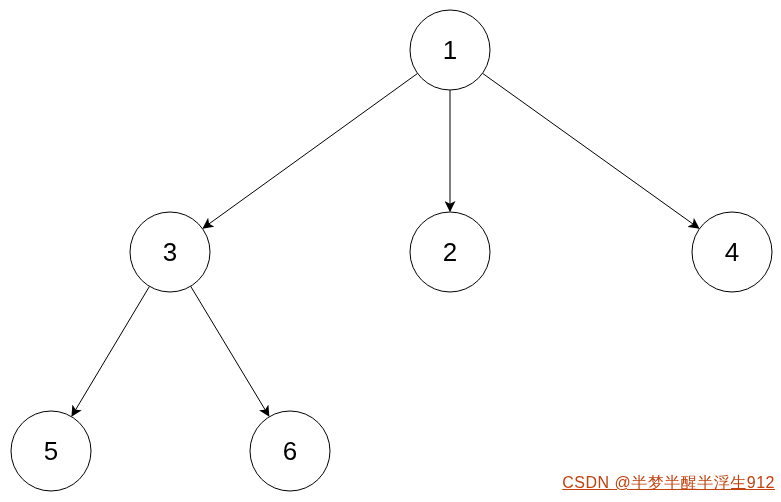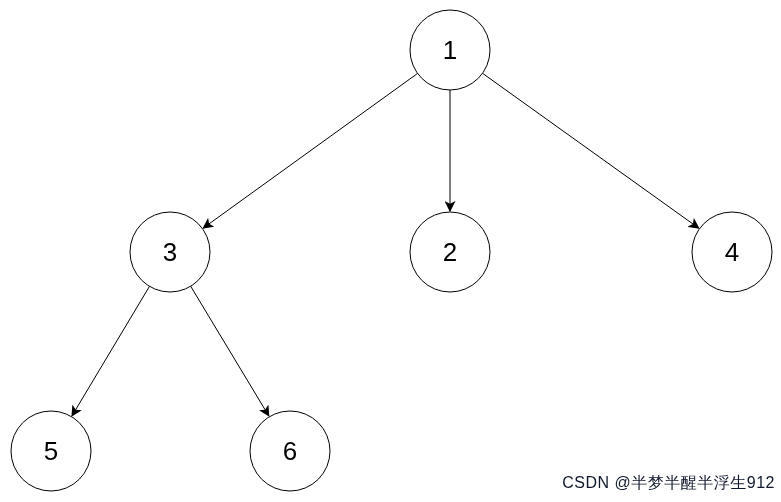--- a/index.html
+++ b/index.html
@@ -70,14 +70,14 @@
       </g>
       <g>
         <circle cx="51" cy="451" r="40" fill="#ffffff" stroke="#000000" stroke-width="1"></circle>
         <text x="51" y="460" class="node-label">5</text>
       </g>
       <g>
         <circle cx="290" cy="451" r="40" fill="#ffffff" stroke="#000000" stroke-width="1"></circle>
         <text x="290" y="460" class="node-label">6</text>
       </g>
     </svg>
-  <div class="watermark" style="color: #0f172a;">CSDN @半梦半醒半浮生912</div>
+  <div class="watermark" style="color: #c2410c; text-decoration: underline;">CSDN @半梦半醒半浮生912</div>
 </div>
 
 </body></html>

